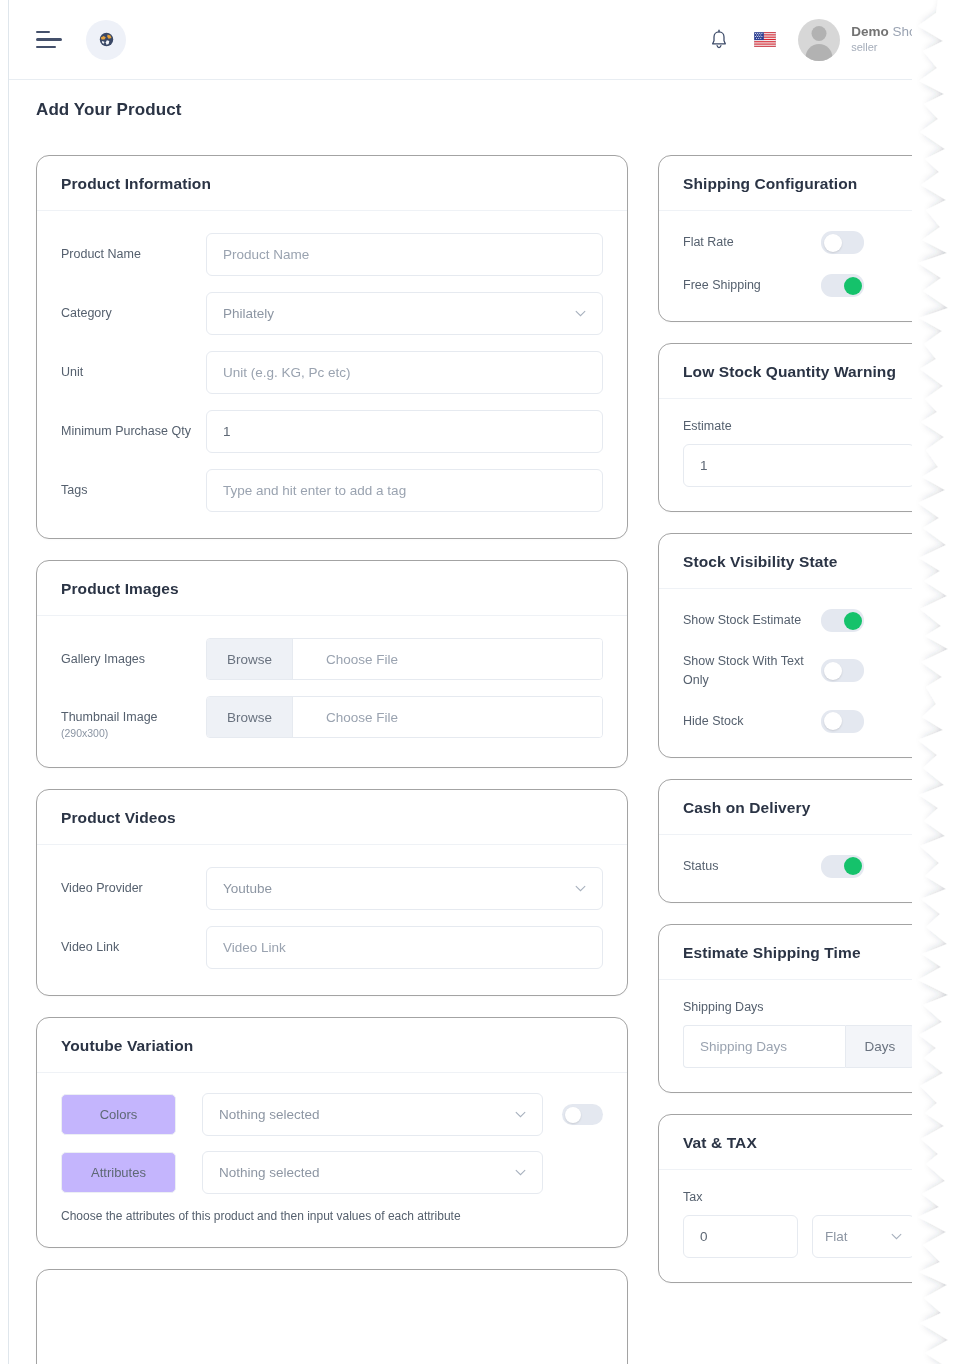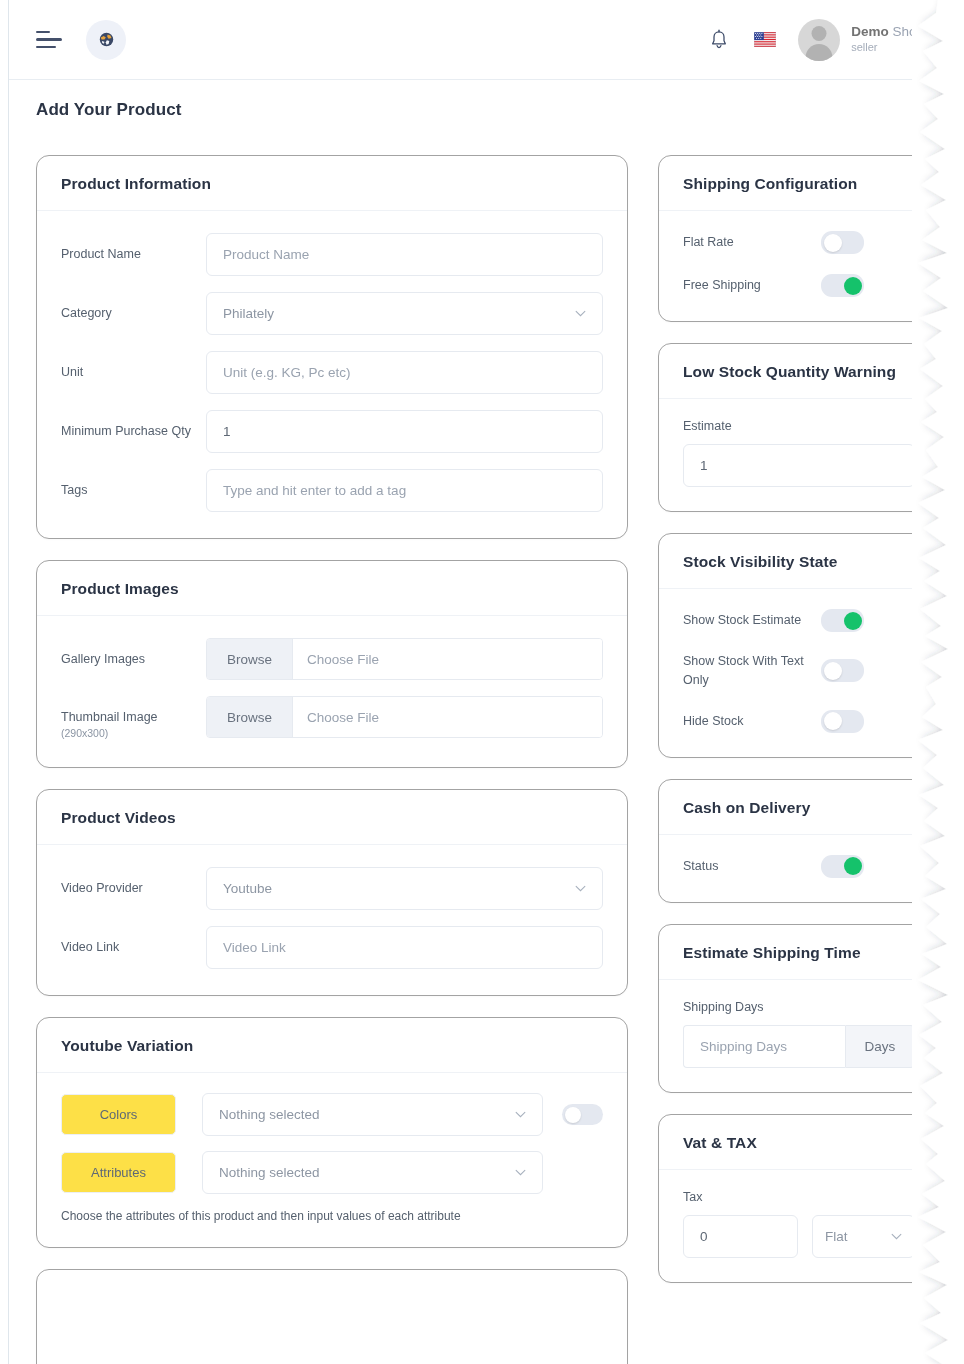--- a/index.html
+++ b/index.html
@@ -195,20 +195,21 @@
   }
 
   
   .filebox {
     display: flex;
     width: 100%;
     height: 42px;
     border: 1px solid #e6eaf0;
     border-radius: 4px;
     overflow: hidden;
+    gap: 19px;
   }
   .file-browse {
     flex: none;
     width: 86px;
     background: #eef1f6;
     border-right: 1px solid #e6eaf0;
     display: flex; align-items: center; justify-content: center;
     font-size: 13.5px;
     color: #69727f;
     cursor: pointer;
@@ -221,21 +222,21 @@
     color: #9aa3b0;
     background: #ffffff;
     cursor: pointer;
   }
 
   
   .vrow { display: flex; align-items: center; margin-bottom: 15px; }
   .vtag {
     width: 115px; height: 41px;
     flex: none;
-    background: #fde047;
+    background: #c4b5fd;
     border: 1px solid #eceff4;
     border-radius: 5px;
     display: flex; align-items: center; justify-content: center;
     font-size: 13px;
     color: #5e6875;
     cursor: pointer;
   }
   .vsel { flex: 1; margin-left: 26px; min-width: 0; }
   .vtoggle-slot { width: 60px; flex: none; display:flex; justify-content:flex-end; }
   .vhint {

